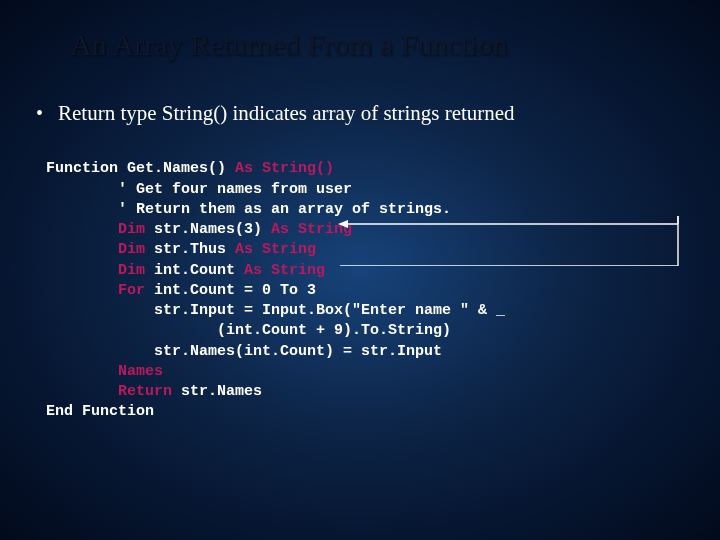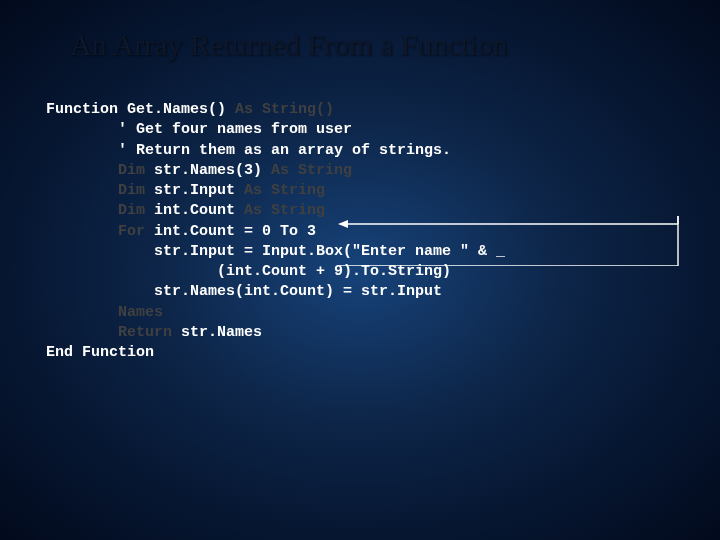--- a/index.html
+++ b/index.html
@@ -46,43 +46,44 @@
   }
   .codeblock {
     margin: 32px 0 0 46px;
     font-family: "Courier New", Courier, monospace;
     font-size: 15px;
     font-weight: bold;
     line-height: 1.35;
     white-space: pre;
     color: #ffffff;
   }
-  .kw { color: #404040; }  
+  .kw { color: #be185d; }  
   .arrow-line {
     position: absolute;
     top: 216px;
     left: 338px;
     width: 342px;
     height: 50px;
     pointer-events: none;
   }
 </style>
 </head>
 <body>
 
 <div class="title">An Array Returned From a Function</div>
 
 <ul class="bullets">
+  <li>Return type String() indicates array of strings returned</li>
 </ul>
 
 <div class="codeblock"><span>Function Get.Names() </span><span class="kw">As String()</span>
 <span>        ' Get four names from user</span>
 <span>        ' Return them as an array of strings.</span>
 <span>        </span><span class="kw">Dim</span><span> str.Names(3) </span><span class="kw">As String</span>
-<span>        </span><span class="kw">Dim</span><span> str.Input </span><span class="kw">As String</span>
+<span>        </span><span class="kw">Dim</span><span> str.Thus </span><span class="kw">As String</span>
 <span>        </span><span class="kw">Dim</span><span> int.Count </span><span class="kw">As String</span>
 <span>        </span><span class="kw">For</span><span> int.Count = 0 To 3</span>
 <span>            str.Input = Input.Box("Enter name " &amp; _</span>
 <span>                   (int.Count + 9).To.String)</span>
 <span>            str.Names(int.Count) = str.Input</span>
 <span>        </span><span class="kw">Names</span>
 <span>        </span><span class="kw">Return</span><span> str.Names</span>
 <span>End Function</span></div>
 
 <svg class="arrow-line" viewBox="0 0 342 50">

